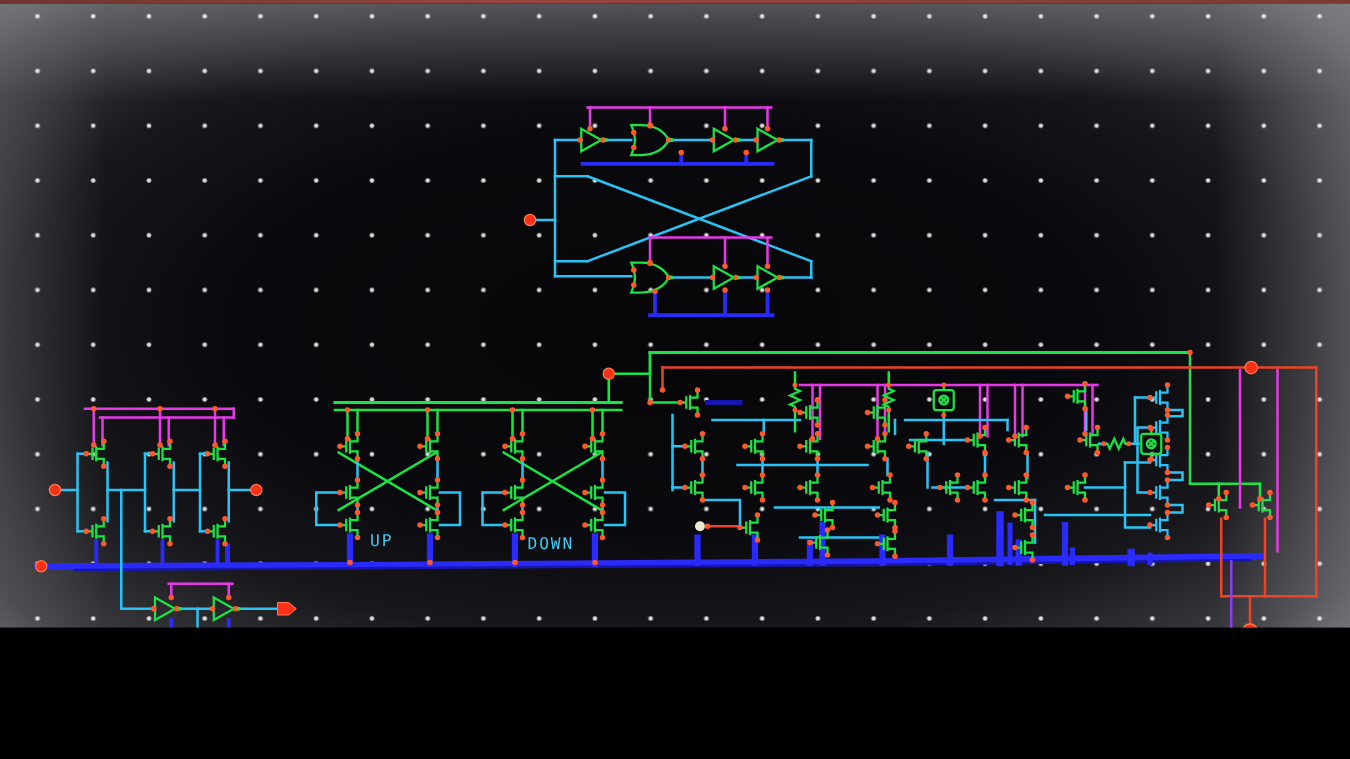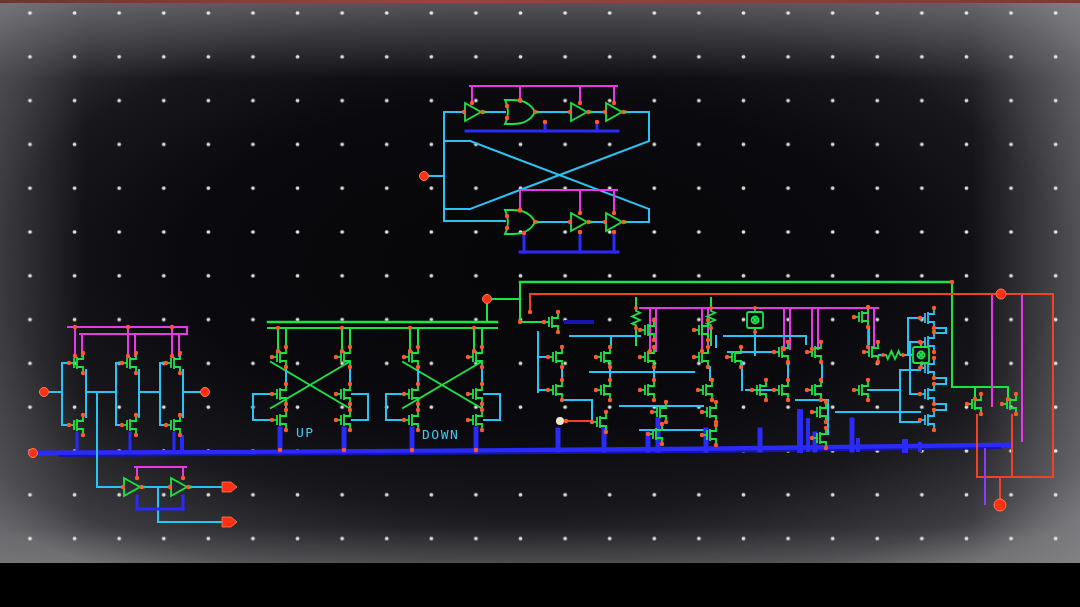--- a/index.html
+++ b/index.html
@@ -1,16 +1,16 @@
 <!DOCTYPE html>
 <html><head>
 <meta charset="utf-8">
 <style>
   html,body{margin:0;padding:0;background:#000;}
-  .stage{position:relative;width:1080px;height:563px;overflow:hidden;font-family:"DejaVu Sans",sans-serif;}
+  .stage{position:relative;width:1080px;height:502px;overflow:hidden;font-family:"DejaVu Sans",sans-serif;}
   
   .canvas{
     position:absolute;left:0;top:3px;width:1080px;height:589px;
     background-image:
       radial-gradient(circle, rgba(242,242,240,.92) 1.1px, rgba(242,242,240,0) 2.4px),
       linear-gradient(to bottom, rgba(128,128,133,.55), rgba(128,128,133,0) 13%),
       linear-gradient(to top, rgba(150,150,147,.5), rgba(150,150,147,0) 11%),
       linear-gradient(to left, rgba(148,148,152,.45), rgba(148,148,152,0) 10%),
       linear-gradient(to right, rgba(110,110,115,.4), rgba(110,110,115,0) 8%),
       radial-gradient(ellipse 72% 62% at 49% 44%, #060608 0%, #0a0a0e 45%, #17171c 68%, #3c3c41 90%, #646468 100%);

